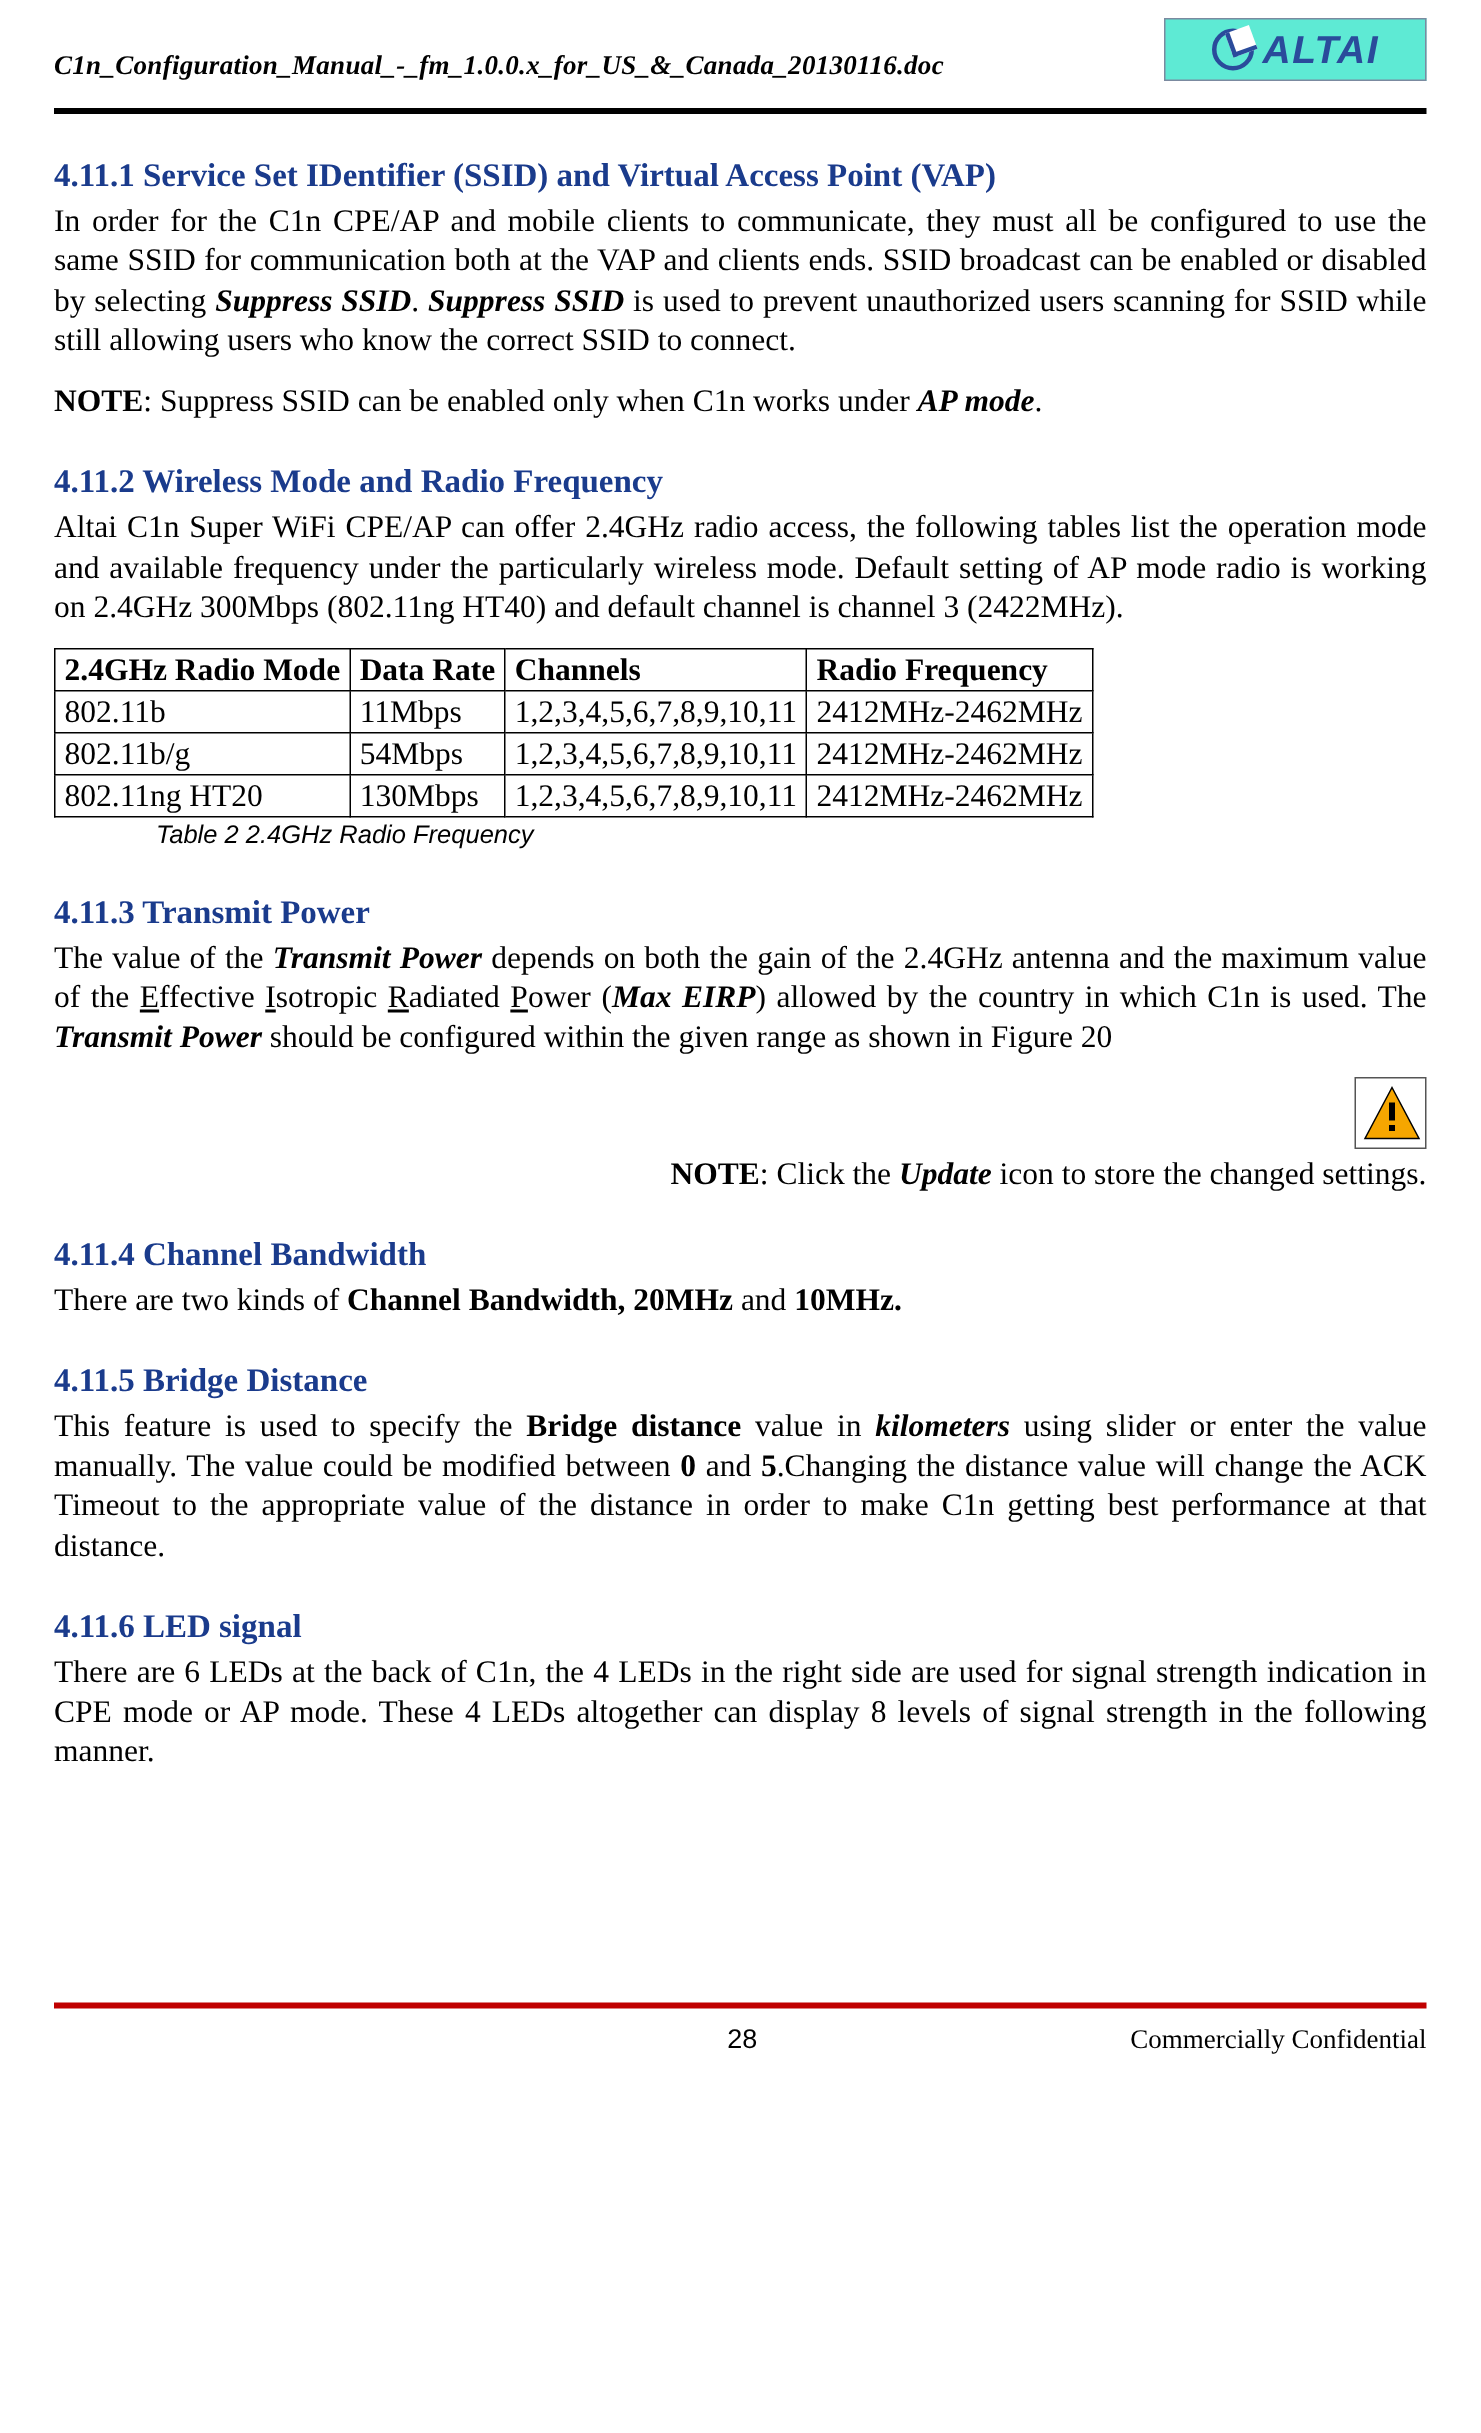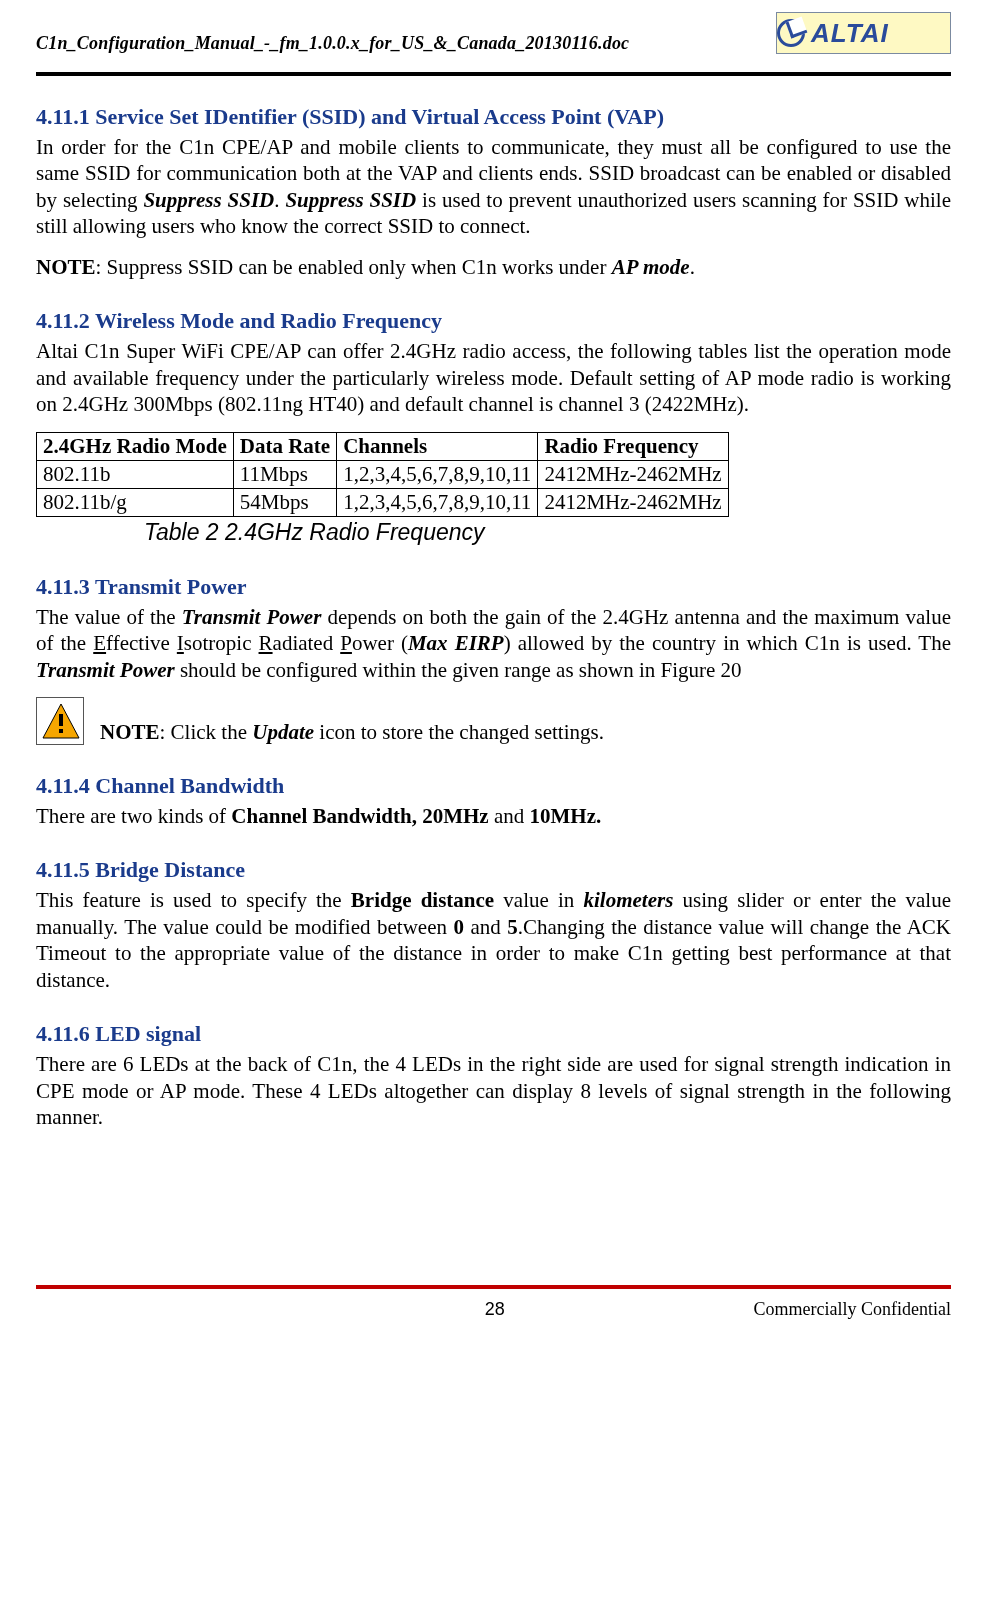--- a/index.html
+++ b/index.html
@@ -30,22 +30,23 @@
     font-weight: bold;
     font-size: 18px;
     letter-spacing: 0.2px;
   }
   .logo {
     width: 175px;
     height: 42px;
     border: 1px solid #7b8aa0;
     display: flex;
     align-items: center;
-    position: relative;
-    background: #fef9c3;
+    justify-content: center;
+    position: relative;
+    background: #5eead4;
   }
   .logo-circle {
     width: 28px;
     height: 28px;
     border: 3px solid #2a4b9b;
     border-radius: 50%;
     position: relative;
     margin-right: 6px;
     flex-shrink: 0;
   }
@@ -91,30 +92,31 @@
   table.radio th, table.radio td {
     border: 1px solid #000;
     padding: 1px 6px;
     text-align: left;
     white-space: nowrap;
   }
   table.radio th { font-weight: bold; }
   .table-caption {
     font-family: Arial, sans-serif;
     font-style: italic;
-    font-size: 23px;
+    font-size: 17px;
     margin-top: 2px;
-    margin-left: 108px;
+    margin-left: 68px;
   }
   .note-line {
     display: flex;
     align-items: flex-end;
-    gap: 16px;
+    gap: 4px;
     margin-top: 2px;
     margin-bottom: 12px;
+    flex-direction: column;
   }
   .warning-icon {
     width: 48px;
     height: 48px;
     border: 1px solid #555;
     display: inline-block;
     position: relative;
     background: #fff;
   }
   .warning-icon svg { position: absolute; top: 4px; left: 4px; }
@@ -171,20 +173,26 @@
     </tr>
     <tr>
       <td>802.11b</td>
       <td>11Mbps</td>
       <td>1,2,3,4,5,6,7,8,9,10,11</td>
       <td>2412MHz-2462MHz</td>
     </tr>
     <tr>
       <td>802.11b/g</td>
       <td>54Mbps</td>
+      <td>1,2,3,4,5,6,7,8,9,10,11</td>
+      <td>2412MHz-2462MHz</td>
+    </tr>
+    <tr>
+      <td>802.11ng HT20</td>
+      <td>130Mbps</td>
       <td>1,2,3,4,5,6,7,8,9,10,11</td>
       <td>2412MHz-2462MHz</td>
     </tr>
   </tbody>
     </table>
   <div class="table-caption">Table 2    2.4GHz Radio Frequency</div>
 
   <div class="section-heading">4.11.3  Transmit Power</div>
   <p>
     <span>The value of the </span><span class="bi">Transmit Power</span><span> depends on both the gain of the 2.4GHz antenna and the maximum value of the </span><span class="u">E</span><span>ffective </span><span class="u">I</span><span>sotropic </span><span class="u">R</span><span>adiated </span><span class="u">P</span><span>ower (</span><span class="bi">Max EIRP</span><span>) allowed by the country in which C1n is used. The </span><span class="bi">Transmit Power</span><span> should be configured within the given range as shown in Figure 20</span>

